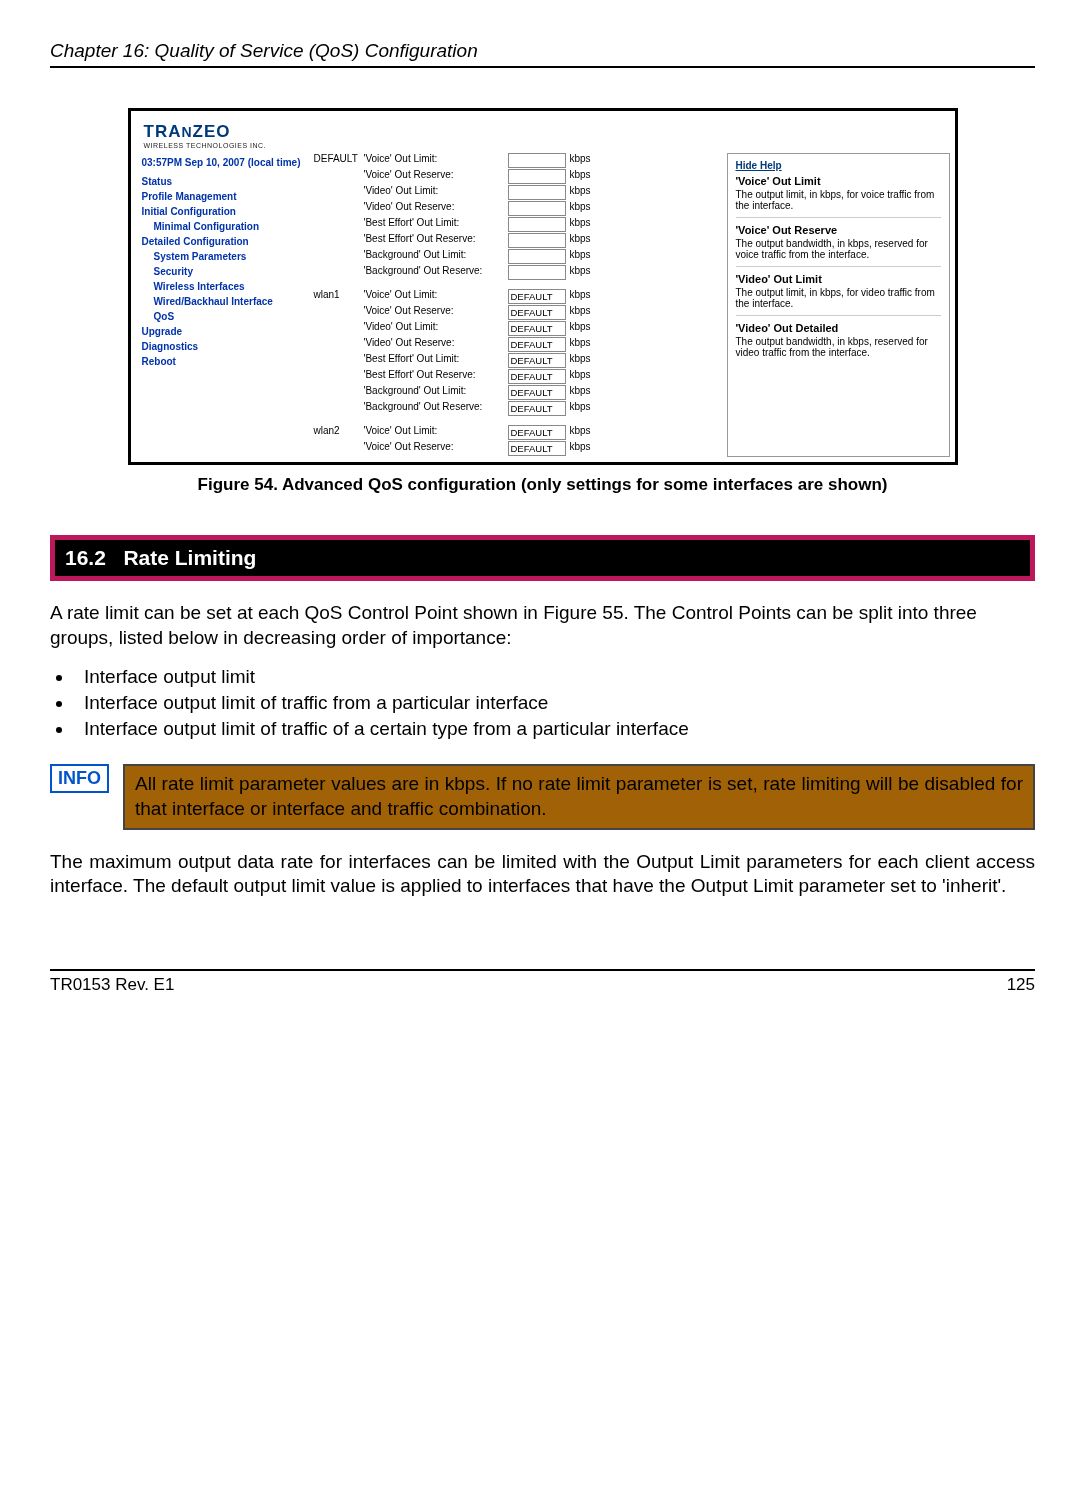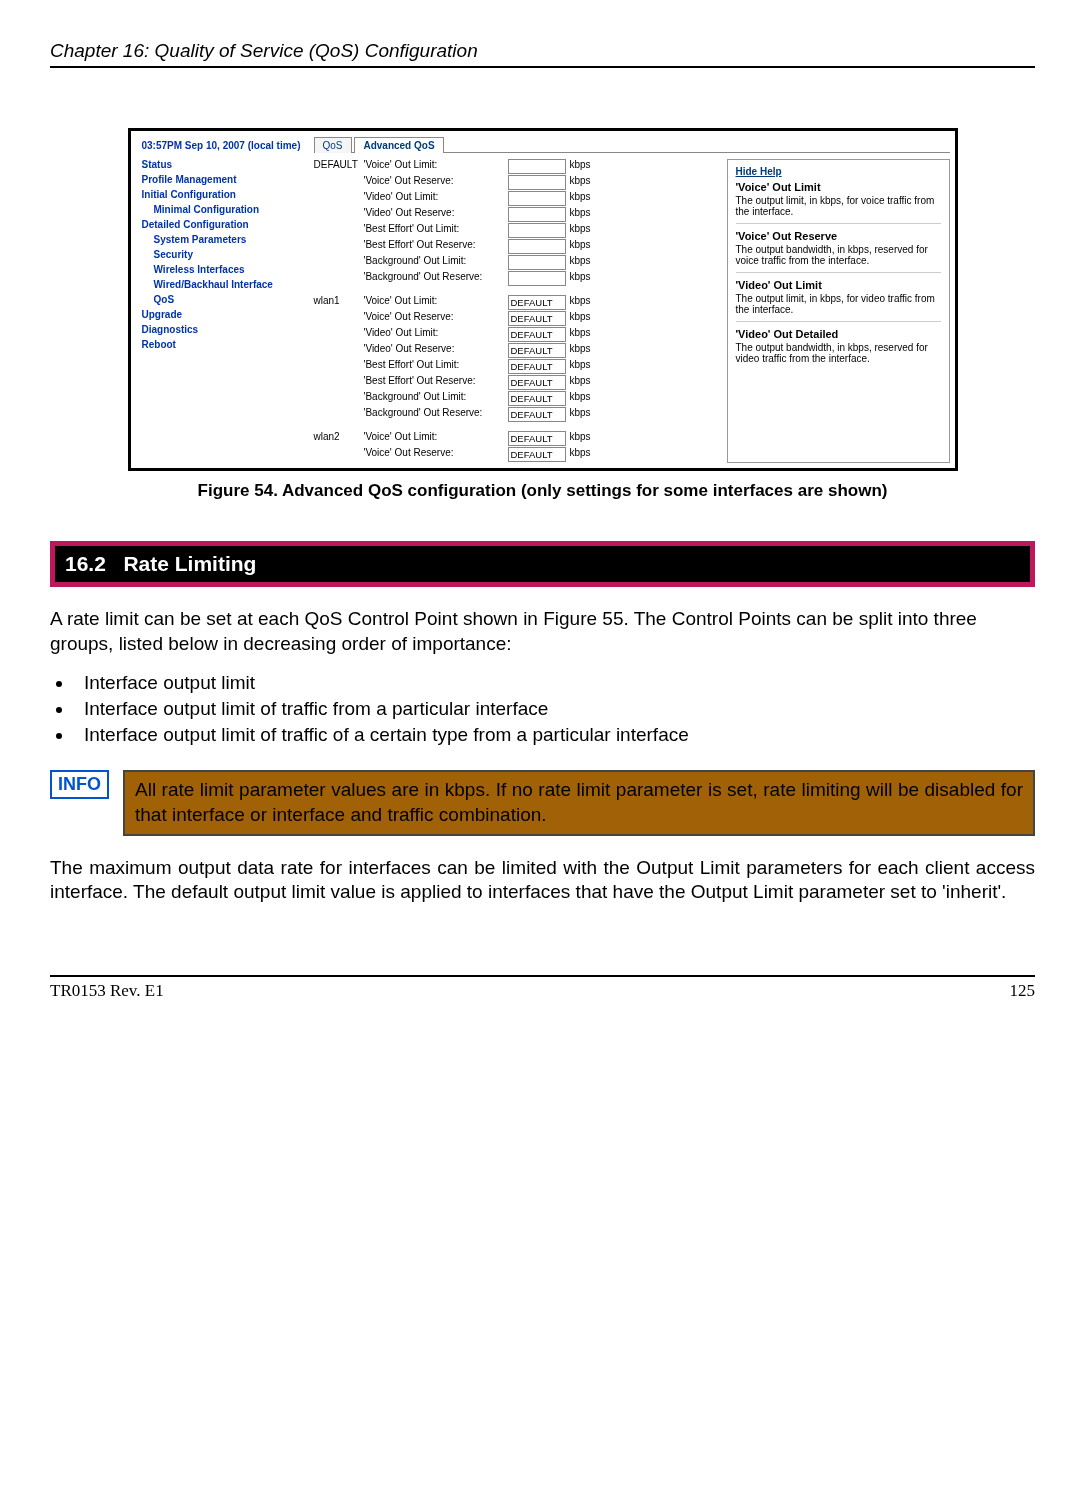--- a/index.html
+++ b/index.html
@@ -8,21 +8,21 @@
     padding: 40px 50px;
     width: 985px;
     font-size: 17px;
     color: #000;
   }
   .chapter-header {
     font-style: italic;
     font-size: 19px;
     border-bottom: 2px solid #000;
     padding-bottom: 4px;
-    margin-bottom: 60px;
+    margin-bottom: 40px;
   }
   .figure-wrap {
     margin: 0 auto 20px;
     width: 830px;
   }
   .figure {
     border: 3px solid #000;
     padding: 5px;
     background: #fff;
     font-size: 10.5px;
@@ -133,52 +133,53 @@
     line-height:1.3;
     text-align:justify;
   }
   .footer {
     border-top:2px solid #000;
     margin-top:70px;
     padding-top:4px;
     display:flex;
     justify-content:space-between;
     font-size:17px;
-    font-family:Liberation Serif, serif;
   }
 </style>
 </head>
 <body>
 
 <div class="chapter-header">Chapter 16: Quality of Service (QoS) Configuration</div>
 
 <div class="figure-wrap">
   <div class="figure">
+    <div class="logo-row">
+      <div class="logo">
+        <span class="tz">TRA</span><span class="arrow">N</span><span class="tz">ZEO</span>
+      </div>
+      <div class="logo-sub">WIRELESS  TECHNOLOGIES INC.</div>
+    </div>
     <div class="fig-main">
       <div class="fig-side">
         <div class="dt">03:57PM Sep 10, 2007 (local time)</div>
         <a>Status</a>
         <a>Profile Management</a>
         <a>Initial Configuration</a>
         <a class="sub">Minimal Configuration</a>
         <a>Detailed Configuration</a>
         <a class="sub">System Parameters</a>
         <a class="sub">Security</a>
         <a class="sub">Wireless Interfaces</a>
         <a class="sub">Wired/Backhaul Interface</a>
         <a class="sub">QoS</a>
         <a>Upgrade</a>
         <a>Diagnostics</a>
         <a>Reboot</a>
       </div>
       <div class="fig-content">
-        <div class="tabs">
-          <span class="tab">QoS</span>
-          <span class="tab active">Advanced QoS</span>
-        </div>
         <div class="cfg-area">
           <div class="cfg-left">
 
             <div class="cfg-row">
                 <div class="cfg-col1">DEFAULT</div>
                 <div class="cfg-col2">'Voice' Out Limit:</div>
                 <div class="cfg-col3"><input style=""></div>
                 <div class="cfg-col4">kbps</div>
               </div>
             <div class="cfg-row">

